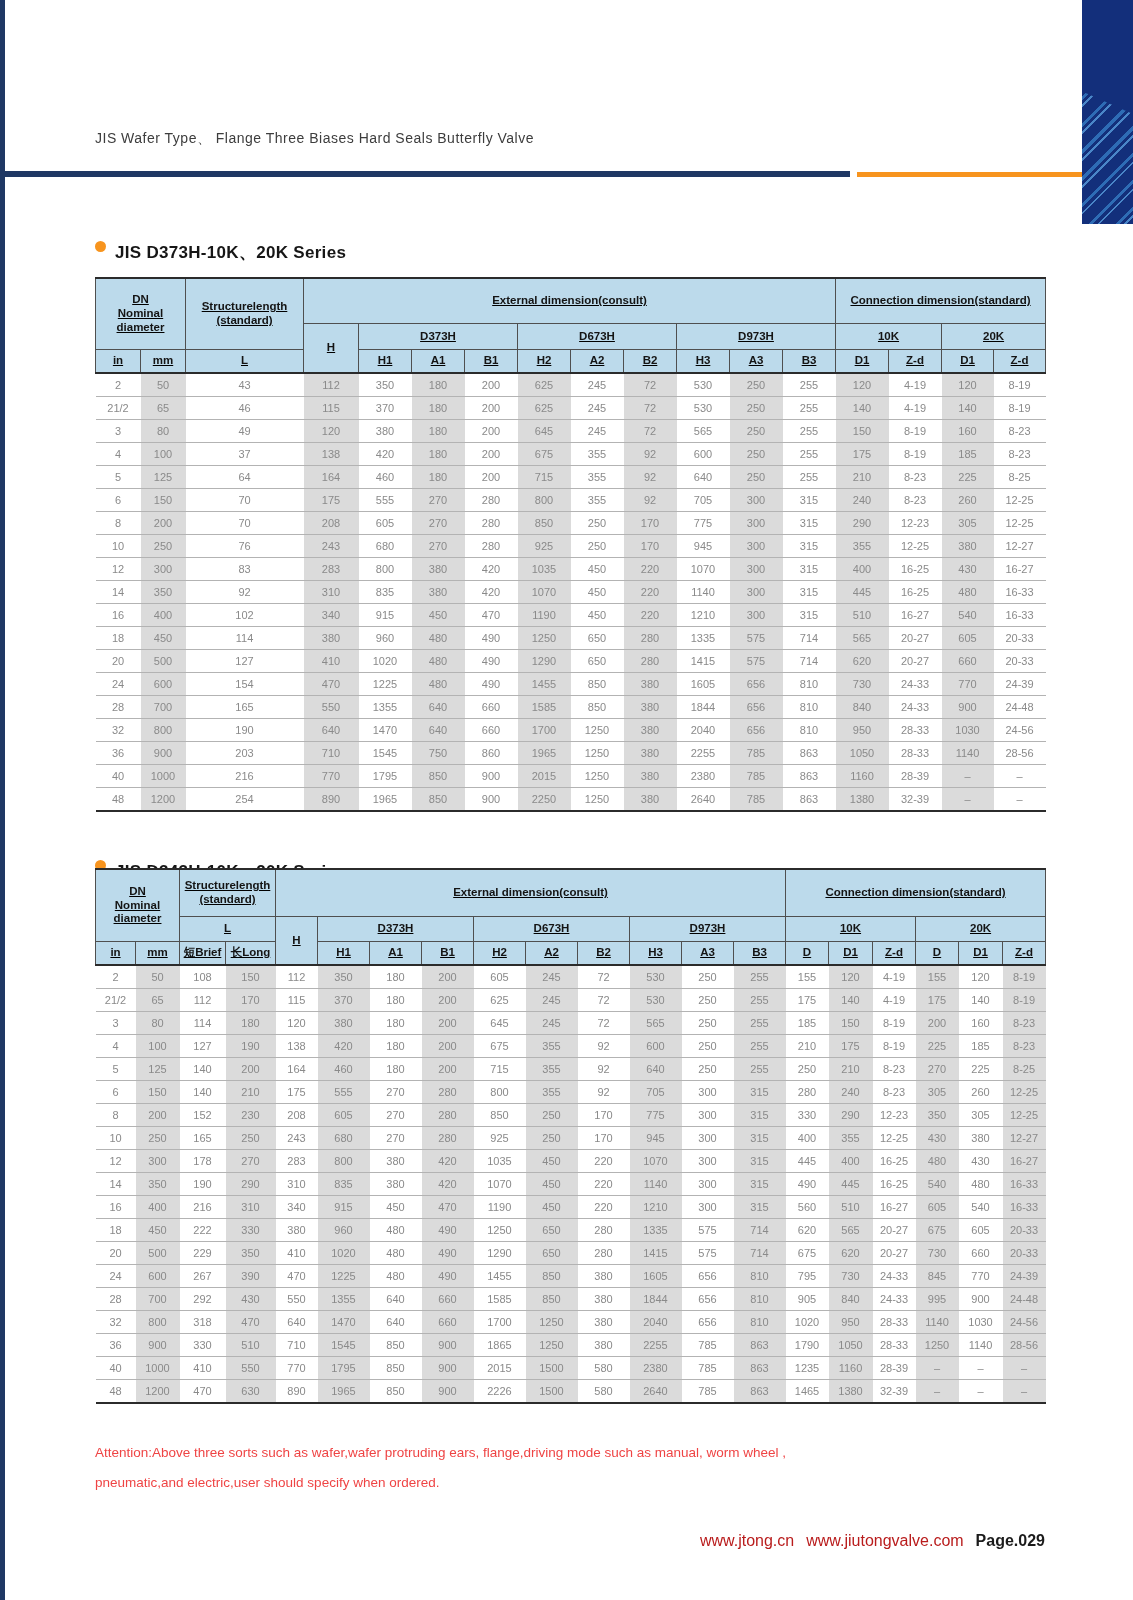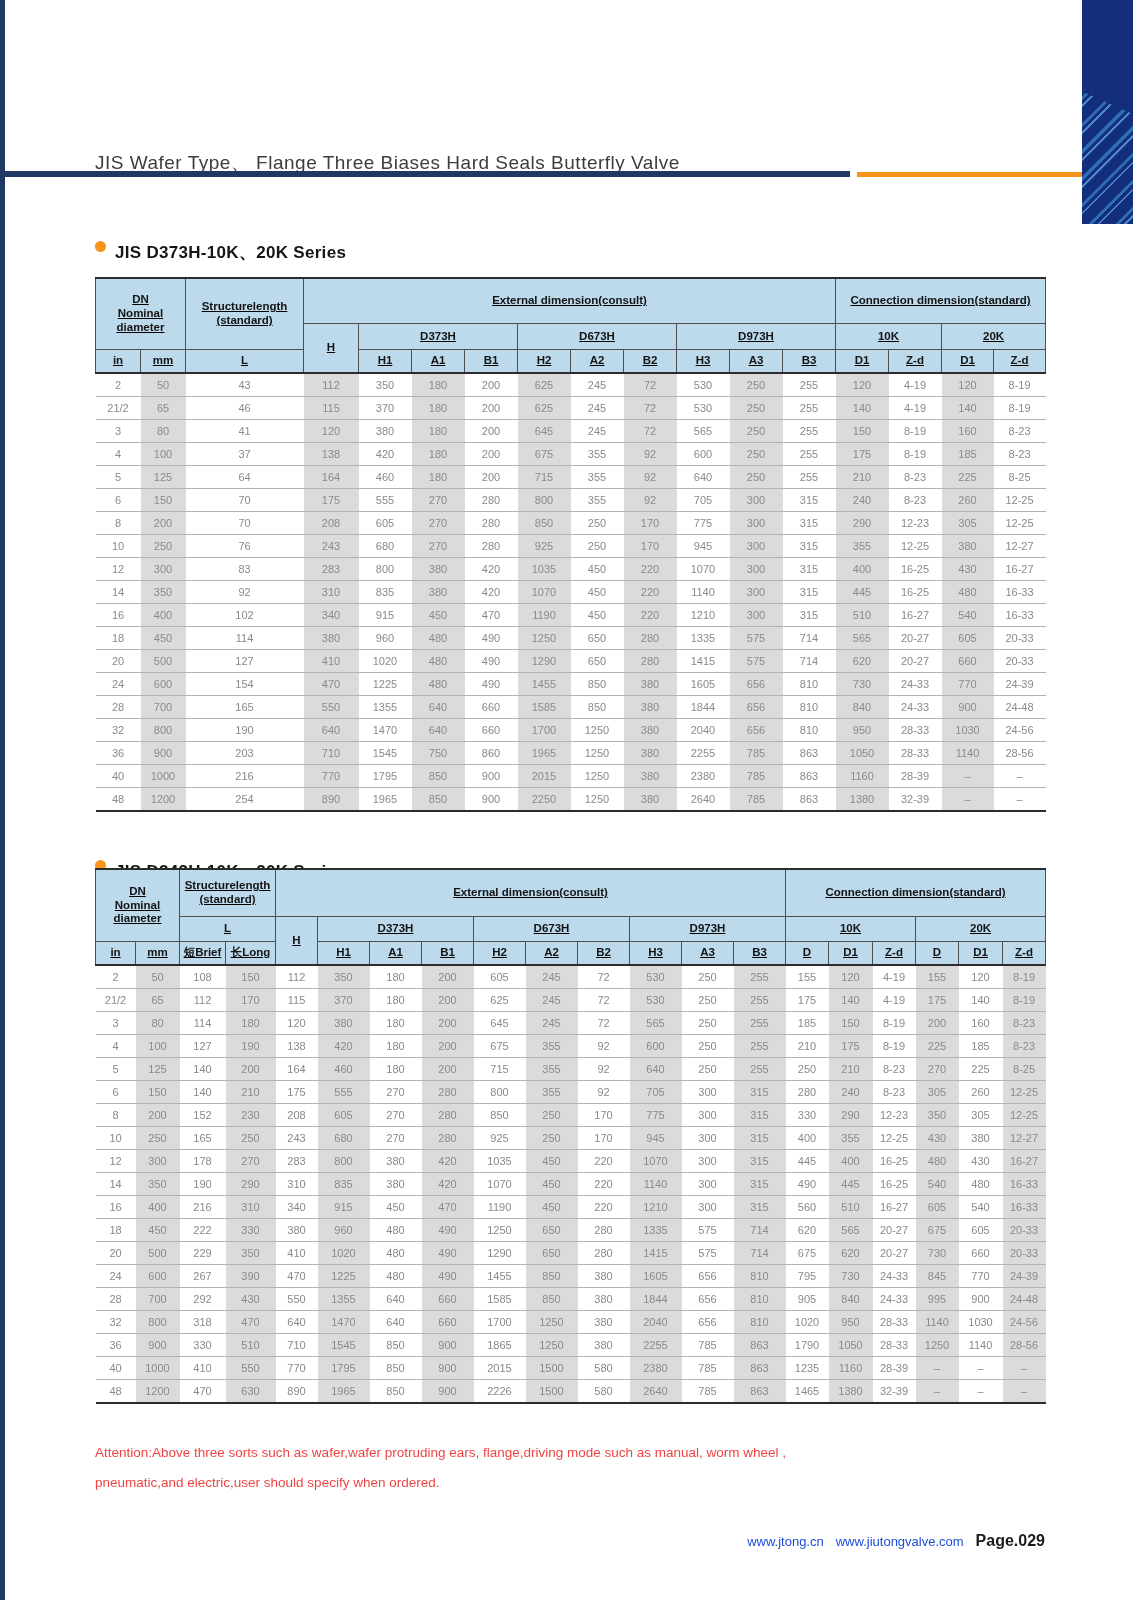--- a/index.html
+++ b/index.html
@@ -1,19 +1,19 @@
 <!DOCTYPE html>
 <html><head>
 <meta charset="utf-8">
 <style>
   html,body{margin:0;padding:0;background:#e8e8e8;}
   .page{position:relative;width:1133px;height:1600px;background:#ffffff;overflow:hidden;
         font-family:"Liberation Sans", sans-serif;}
   .left-edge{position:absolute;left:0;top:0;width:5px;height:1600px;background:#1F3864;}
-  .page-title{position:absolute;left:95px;top:130px;font-size:19px;color:#3d3d3d;letter-spacing:0.5px;margin-top:20px;}
+  .page-title{position:absolute;left:95px;top:130px;font-size:14px;color:#3d3d3d;letter-spacing:0.5px;}
   .logo{position:absolute;left:798px;top:92px;display:flex;align-items:center;gap:8px;}
   .logo-text{font-size:46px;font-weight:800;color:#1C3D91;letter-spacing:-1px;line-height:1;}
   .logo-text .o{color:#F7941E;}
   .rule-navy{position:absolute;left:0;top:171px;width:850px;height:6px;background:#1F3864;}
   .rule-orange{position:absolute;left:857px;top:172px;width:228px;height:5px;background:#F7941E;}
   .corner{position:absolute;left:1082px;top:0;width:51px;height:224px;
     background:
       linear-gradient(204deg,#132F7B 0 46%,rgba(19,47,123,0) 46.5%),
       repeating-linear-gradient(135deg,#132F7B 0 11px,#2E6CB5 11px 14px,#132F7B 14px 17px,#4a86c8 17px 19px);}
   .section-title{position:absolute;display:flex;align-items:flex-start;gap:9px;}
@@ -36,21 +36,21 @@
   .t1 thead tr:nth-child(1) th{height:44px;}
   .t1 thead tr:nth-child(2) th{height:25px;}
   .t1 thead tr:nth-child(3) th{height:22px;}
   .t2 thead tr:nth-child(1) th{height:46px;}
   .t2 thead tr:nth-child(2) th{height:24px;}
   .t2 thead tr:nth-child(3) th{height:22px;}
 
   .attention{position:absolute;left:95px;top:1438px;width:780px;font-size:13.5px;
              color:#ef4444;line-height:30px;}
   .footer{position:absolute;right:88px;top:1532px;display:flex;align-items:baseline;gap:12px;}
-  .footer .url{font-size:13px;color:#1d4ed8;}
+  .footer .url{font-size:16px;color:#b91c1c;}
   .footer .pageno{font-size:16px;font-weight:bold;color:#1b1b1b;}
 </style>
 </head>
 <body>
 
 <div class="page">
   <div class="left-edge"></div>
 
   <div class="page-title">JIS Wafer Type、 Flange Three Biases Hard Seals Butterfly Valve</div>
 
@@ -155,21 +155,21 @@
           <td class="stripe">250</td>
           <td>255</td>
           <td class="stripe">140</td>
           <td>4-19</td>
           <td class="stripe">140</td>
           <td>8-19</td>
         </tr>
         <tr>
           <td>3</td>
           <td class="stripe">80</td>
-          <td>41</td>
+          <td>49</td>
           <td class="stripe">120</td>
           <td>380</td>
           <td class="stripe">180</td>
           <td>200</td>
           <td class="stripe">645</td>
           <td>245</td>
           <td class="stripe">72</td>
           <td>565</td>
           <td class="stripe">250</td>
           <td>255</td>

